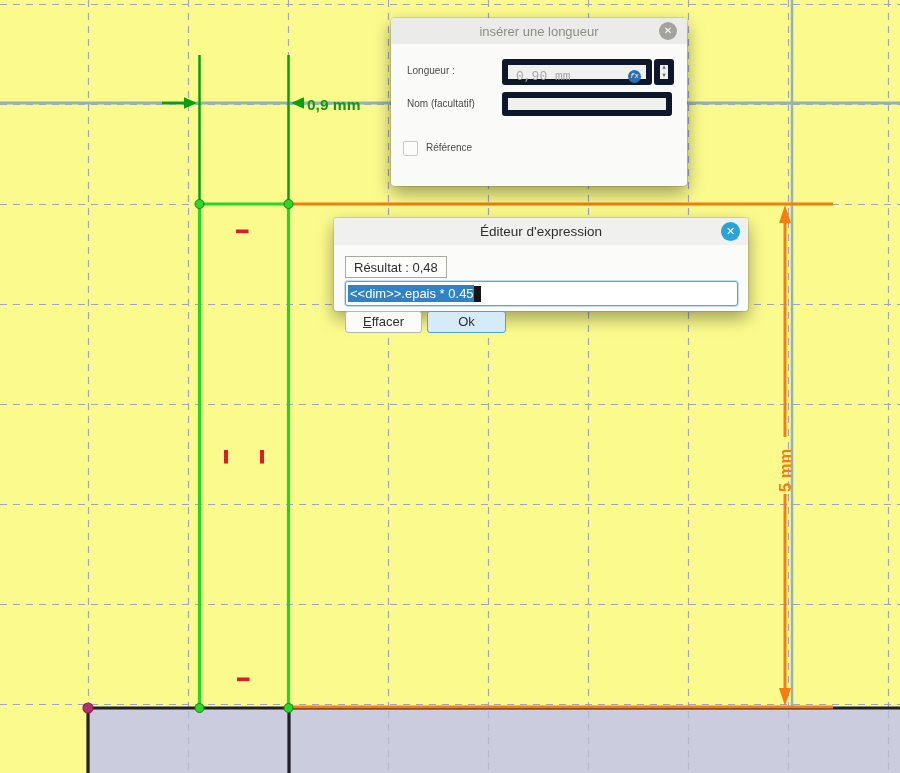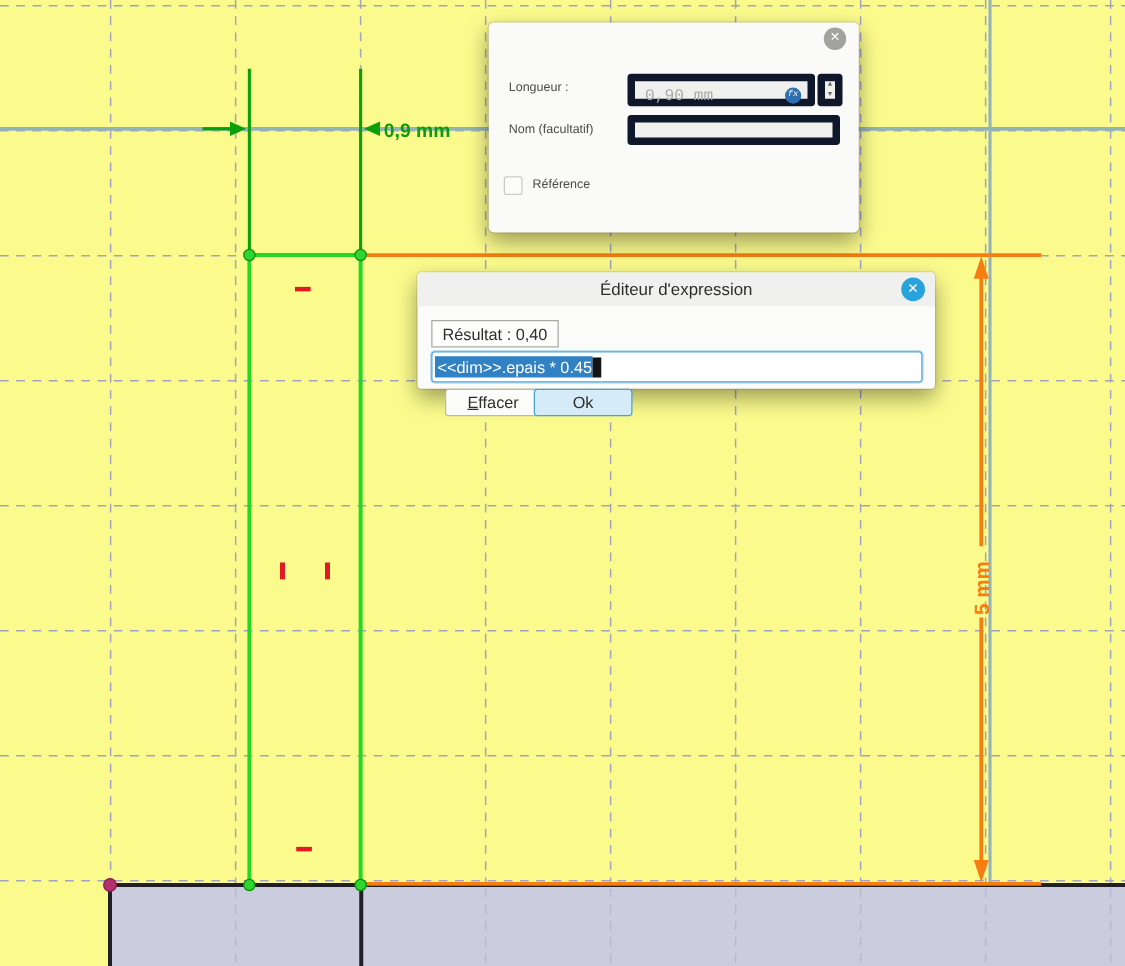--- a/index.html
+++ b/index.html
@@ -38,21 +38,21 @@
      background:#29a3dc;font-size:11px;font-weight:bold;}
   #result-box{position:absolute;left:11px;top:38px;height:22px;line-height:21px;padding:0 8px;
      border:1px solid #a9a9a4;background:#fdfdfc;font-size:13px;color:#2e2e2e;box-sizing:border-box;}
   #expr-input{position:absolute;left:11px;top:63px;width:393px;height:25px;border:1px solid #54a9da;
      border-radius:3px;background:#fff;display:flex;align-items:center;padding-left:2px;box-sizing:border-box;
      box-shadow:0 0 0 1px rgba(122,187,228,.45);}
   #expr-selection{background:#3082c4;color:#ffffff;font-size:13px;padding:1px 0 1px 2px;white-space:pre;}
   #expr-caret{width:7px;height:16px;background:#141414;}
   .dlg-btn{position:absolute;top:93px;height:22px;border-radius:3px;font-size:13px;color:#2e2e2e;
      text-align:center;line-height:20px;box-sizing:border-box;}
-  #clear-button{left:22px;width:77px;background:#fbfbfa;border:1px solid #b9b9b4;}
+  #clear-button{left:11px;width:77px;background:#fbfbfa;border:1px solid #b9b9b4;}
   #clear-button .accel{text-decoration:underline;}
   #ok-button{left:93px;width:79px;background:#d6ebf8;border:1px solid #4aa3d6;}
 </style>
 </head>
 <body>
 
 <div id="stage">
 
   <svg id="scene" width="900" height="773" viewBox="0 0 900 773">
 
@@ -126,20 +126,21 @@
     <rect x="224" y="450" width="4" height="13.5" fill="#e01b24"></rect>
     <rect x="260" y="450" width="4" height="13.5" fill="#e01b24"></rect>
 
     <line x1="162" y1="103" x2="187" y2="103" stroke="#0aa00a" stroke-width="2.6"></line>
     <polygon points="197,103 184,97.2 184,108.8" fill="#0aa00a"></polygon>
     <polygon points="291,103 304,97.2 304,108.8" fill="#0aa00a"></polygon>
     <text x="307" y="109.5" fill="#0f9b0f" font-size="15.5" font-weight="600">0,9 mm</text>
   </svg>
 
   <div class="dialog" id="length-dialog">
+    <div class="dlg-title">insérer une longueur</div>
     <div class="close-btn">✕</div>
 
     <div class="fld-label" style="left:16px;top:47px;">Longueur :</div>
     <div class="fld-input" id="len-input">
       <span>0,90 mm</span>
       <span id="fx-icon">fx</span>
     </div>
     <div class="fld-input" id="len-spinner">
       <span>▲</span>
       <span>▼</span>
@@ -151,21 +152,21 @@
     </div>
 
     <div id="ref-checkbox"></div>
     <div class="fld-label" style="left:35px;top:124px;">Référence</div>
   </div>
 
   <div class="dialog" id="expr-dialog">
     <div class="dlg-title">Éditeur d'expression</div>
     <div class="close-btn">✕</div>
 
-    <div id="result-box">Résultat : 0,40</div>
+    <div id="result-box">Résultat : 0,48</div>
 
     <div id="expr-input">
       <span id="expr-selection">&lt;&lt;dim&gt;&gt;.epais * 0.45</span>
       <span id="expr-caret"></span>
     </div>
 
     <div class="dlg-btn" id="clear-button">
       <span class="accel">E</span><span>ffacer</span>
     </div>
     <div class="dlg-btn" id="ok-button">Ok</div>

